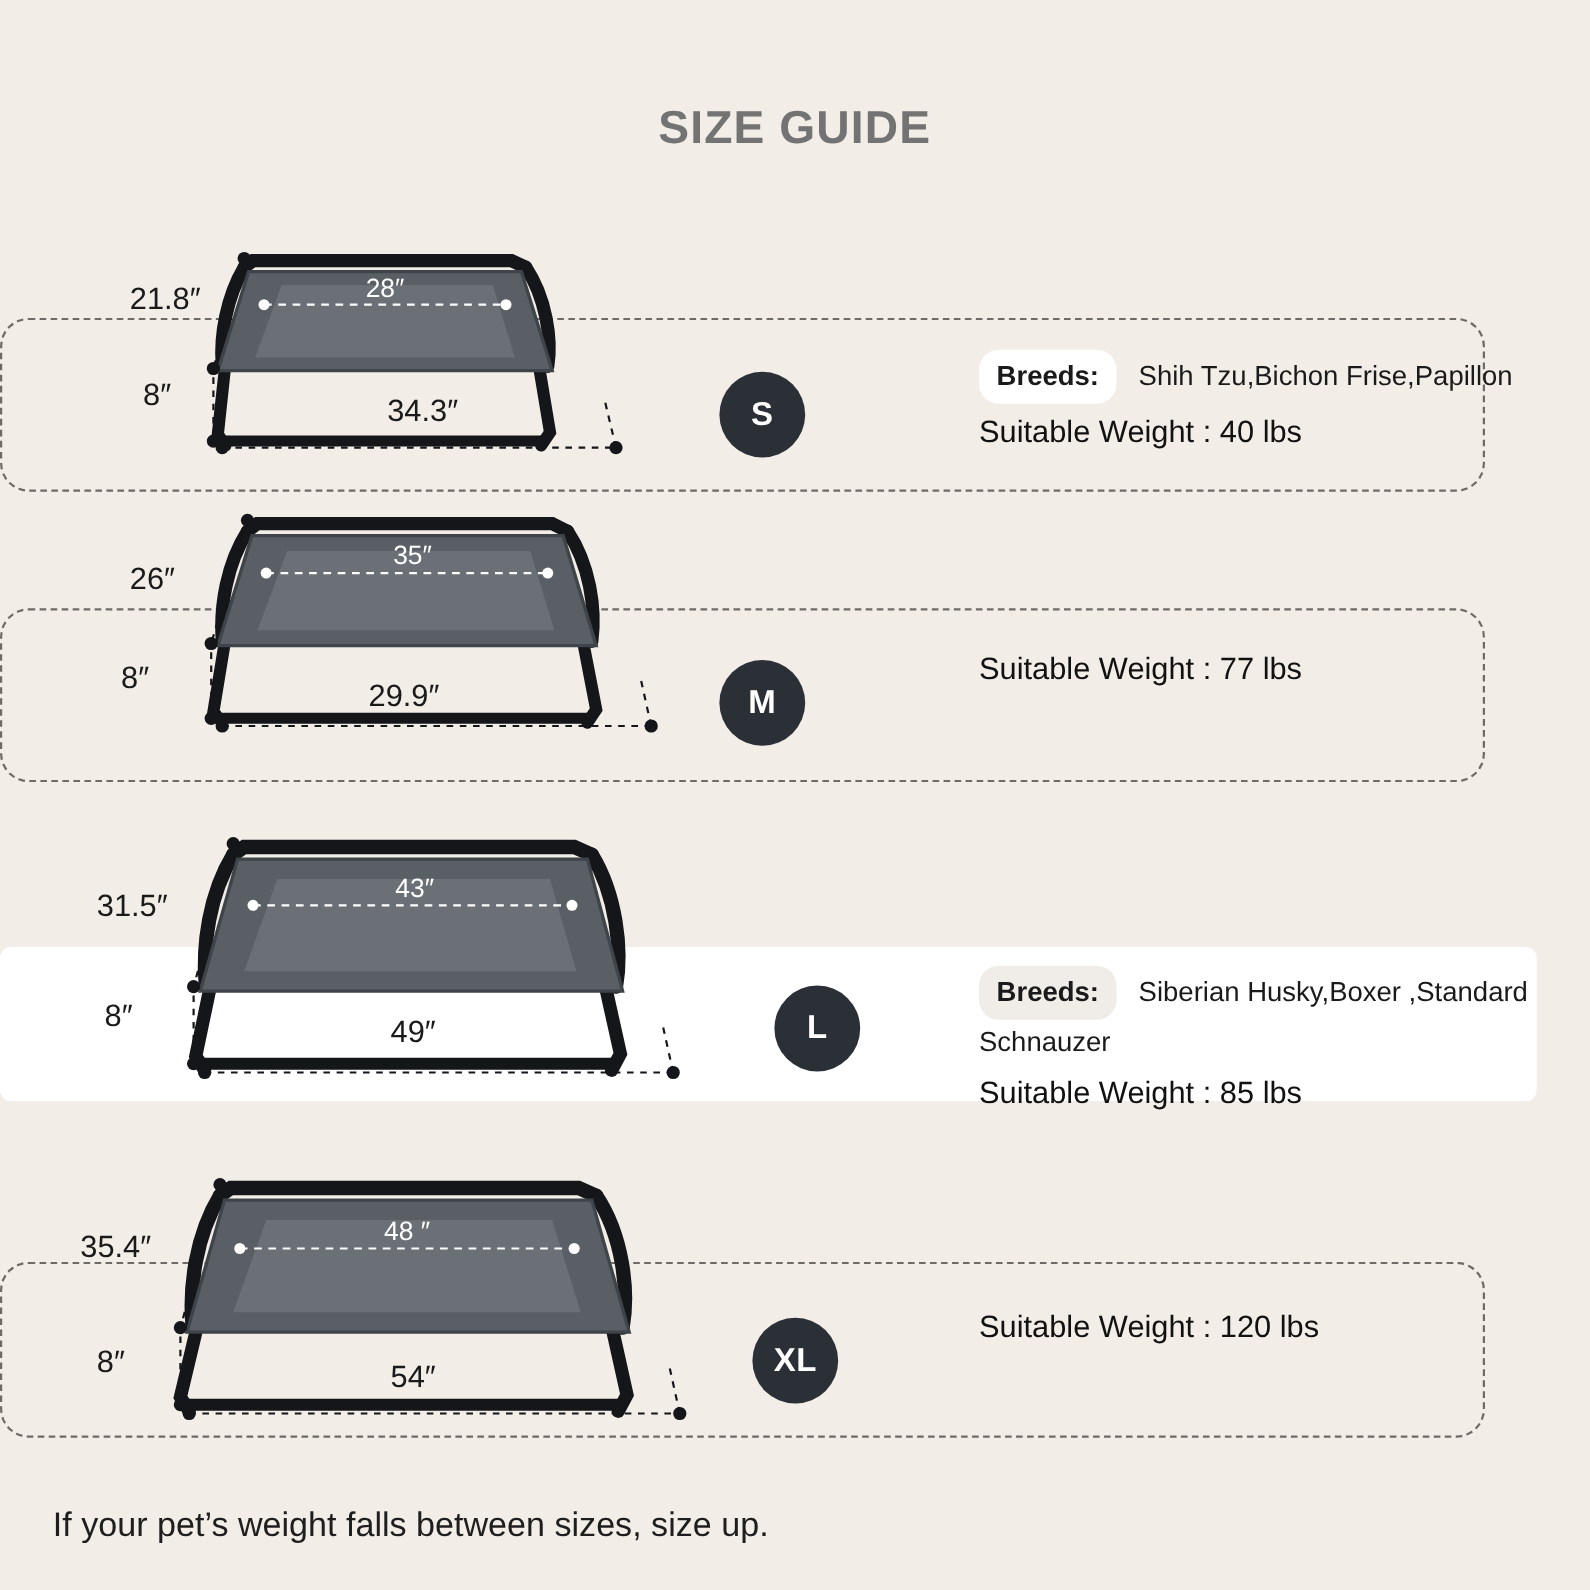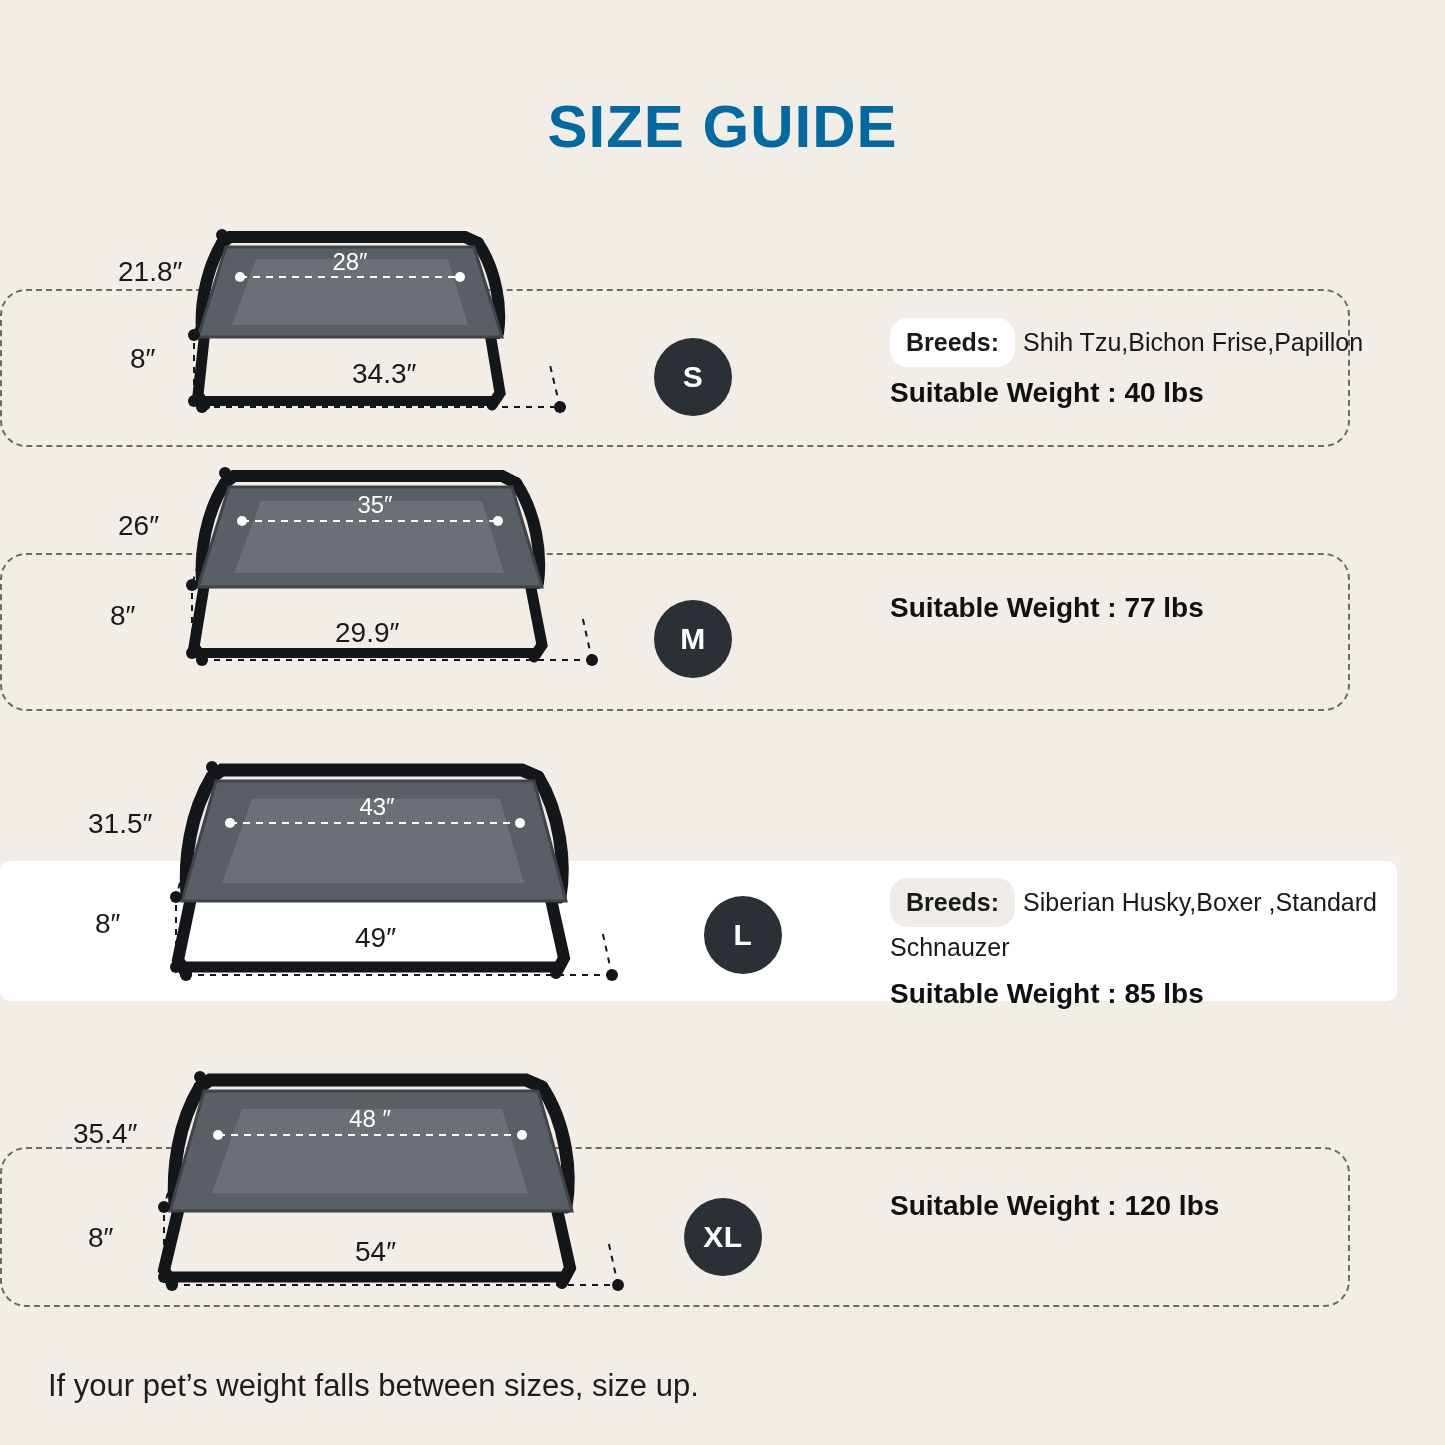--- a/index.html
+++ b/index.html
@@ -19,24 +19,24 @@
     position: relative;
     width: 1445px;
     height: 1445px;
   }
   .title {
     position: absolute;
     top: 92px;
     left: 0;
     width: 1445px;
     text-align: center;
-    font-size: 60px;
+    font-size: 42px;
     font-weight: bold;
     letter-spacing: 1px;
-    color: #0369a1;
+    color: #737373;
   }
   .row-frame {
     position: absolute;
     left: 0;
     width: 1350px;
     box-sizing: border-box;
     border: 2px dashed #6e6a66;
     border-radius: 26px;
     background: transparent;
   }
@@ -78,28 +78,28 @@
     line-height: 41px;
     color: #1a1a1a;
   }
   .breeds-pill {
     display: inline-block;
     background: #ffffff;
     border-radius: 18px;
     padding: 4px 16px;
     font-weight: bold;
     font-size: 25px;
-    margin-right: 8px;
+    margin-right: 20px;
   }
   .breeds-pill.on-white {
     background: #f0ece8;
   }
   .weight {
     font-size: 28px;
-    font-weight: bold;
+    font-weight: normal;
     margin-top: 10px;
     color: #111111;
   }
   .footer-note {
     position: absolute;
     left: 48px;
     top: 1368px;
     font-size: 31px;
     color: #1e1e1e;
     text-align: right;

